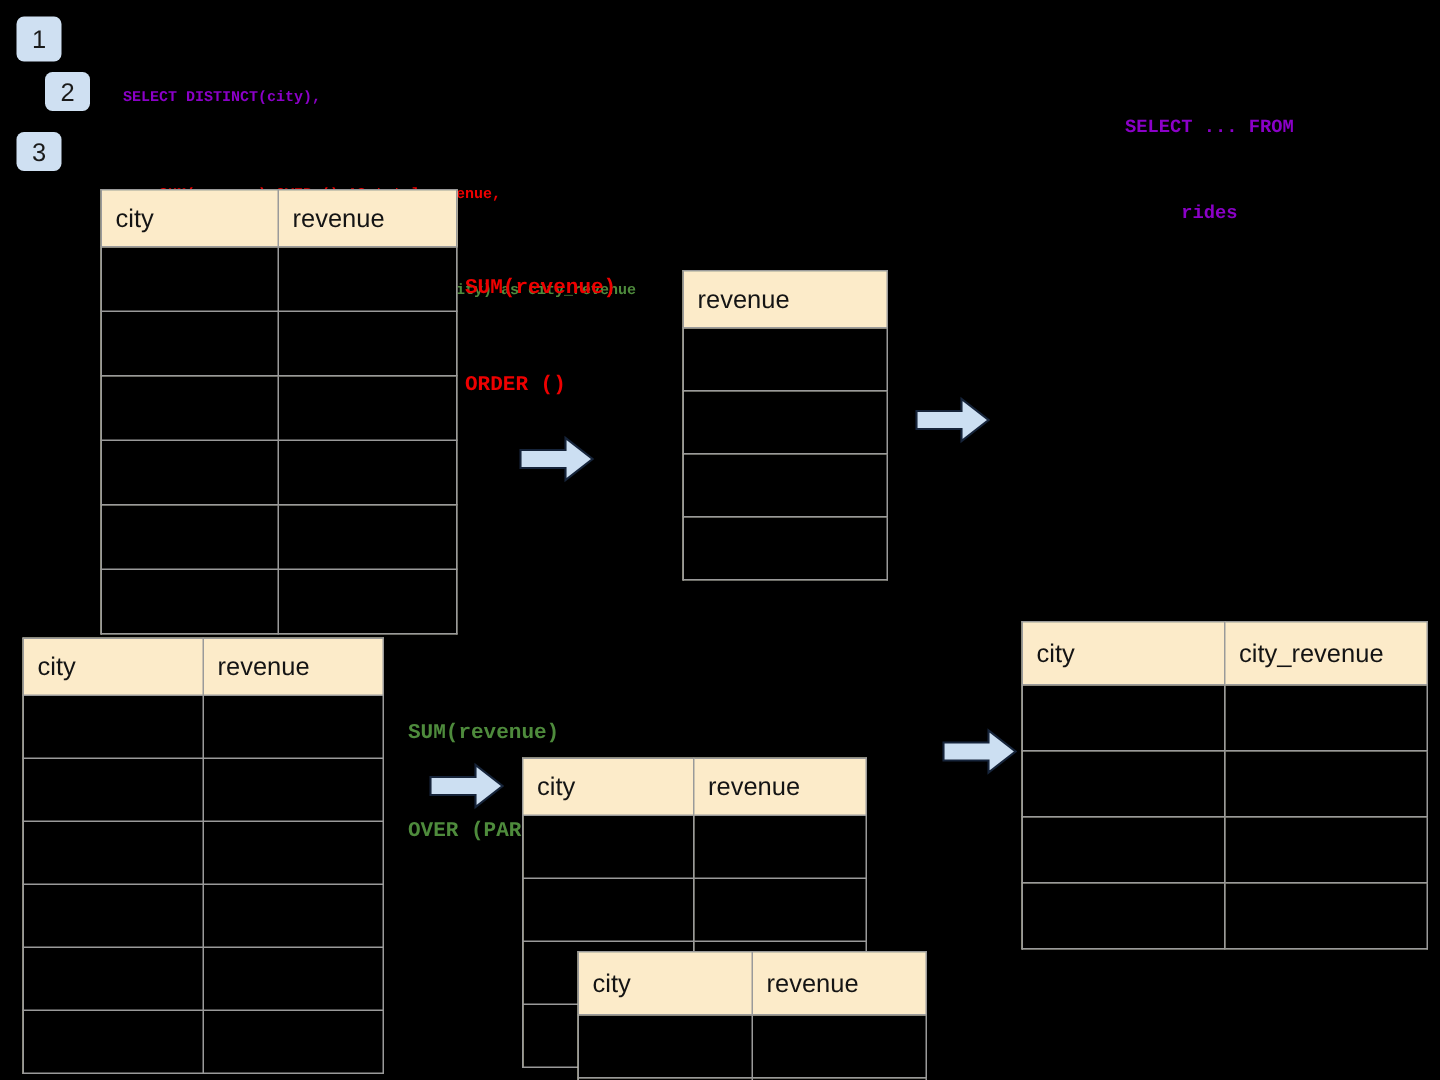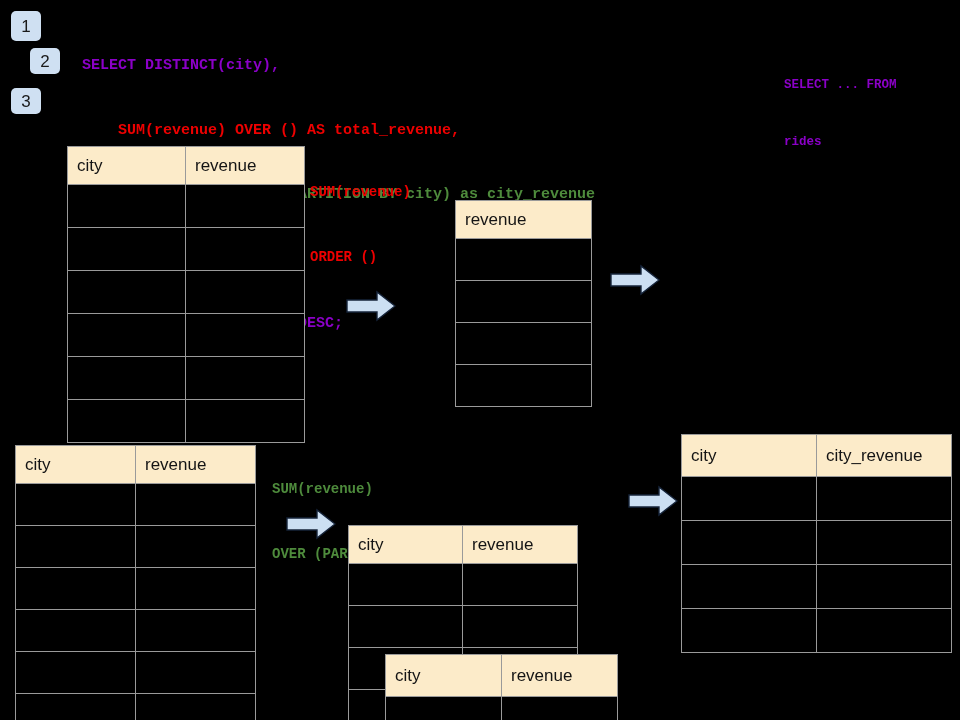--- a/index.html
+++ b/index.html
@@ -28,21 +28,21 @@
     display: flex;
     align-items: center;
     justify-content: center;
     letter-spacing: 0;
   }
 
   
   .code-block {
     position: absolute;
     font-family: "Liberation Mono", "DejaVu Sans Mono", monospace;
-    font-size: 15px;
+    font-size: 10px;
     font-weight: bold;
     line-height: 21.5px;
     white-space: pre;
     letter-spacing: 0px;
   }
   .code-line { white-space: pre; }
   .c-purple { color: #8B00C8; }
   .c-red    { color: #EE0000; }
   .c-green  { color: #4E8B3C; }
 
@@ -68,21 +68,20 @@
   .annot.red   { color: #EE0000; }
   .annot.green { color: #4E8B3C; }
 
   
   .tbl {
     position: absolute;
     border-collapse: collapse;
     table-layout: fixed;
     background: #fef9c3;
     border: 1px solid #9a9a9a;
-    margin-top: 20px;
   }
   .tbl td {
     border: 1px solid #9a9a9a;
     padding: 0;
     background: #000000;
   }
   .tbl th {
     border: 1px solid #9a9a9a;
     background: #FCEBC9;
     color: #141414;
@@ -115,21 +114,21 @@
   </div>
 
   <div class="code-block" style="left:82px; top:12px;">
     <div class="code-line c-purple">SELECT DISTINCT(city),</div>
     <div class="code-line c-red">    SUM(revenue) OVER () AS total_revenue,</div>
     <div class="code-line c-green">    SUM(revenue) OVER (PARTITION BY city) as city_revenue</div>
     <div class="code-line c-purple">  FROM rides</div>
     <div class="code-line c-purple">  ORDER by city_revenue DESC;</div>
   </div>
 
-  <div class="code-side" style="left:784px; top:38px;">
+  <div class="code-side" style="left:750px; top:38px;text-align:center;">
     <div>SELECT ... FROM</div>
     <div>rides</div>
   </div>
 
   <div class="annot red" style="left:310px; top:139px;">
     <div>SUM(revenue)</div>
     <div>ORDER ()</div>
   </div>
 
   <div class="annot green" style="left:272px; top:436px;">

